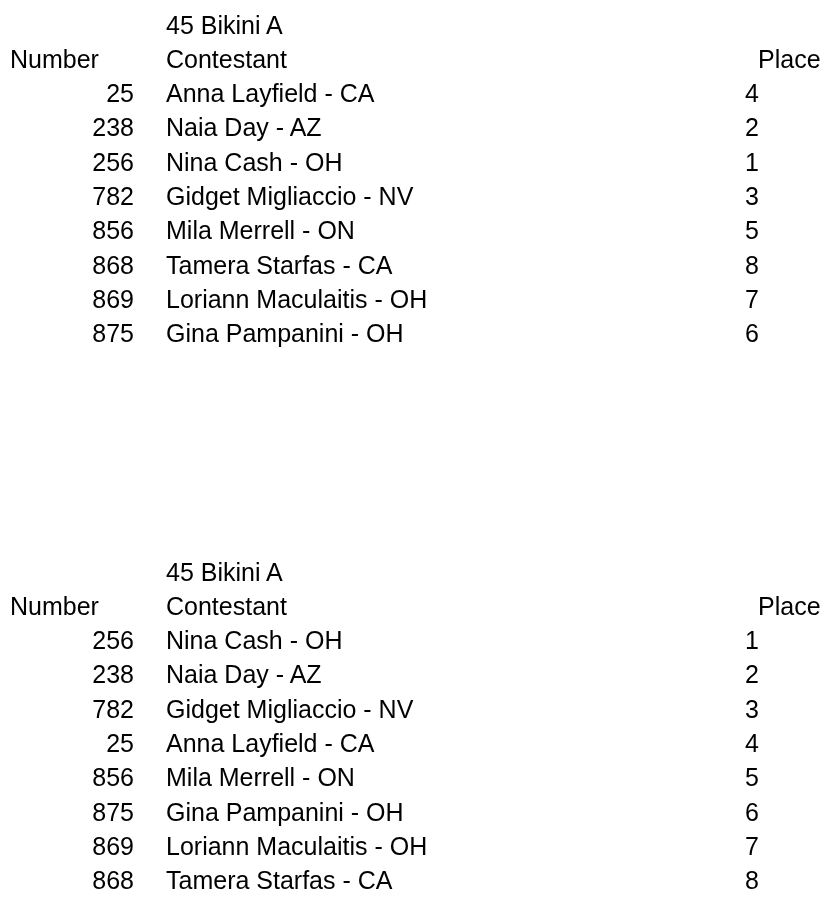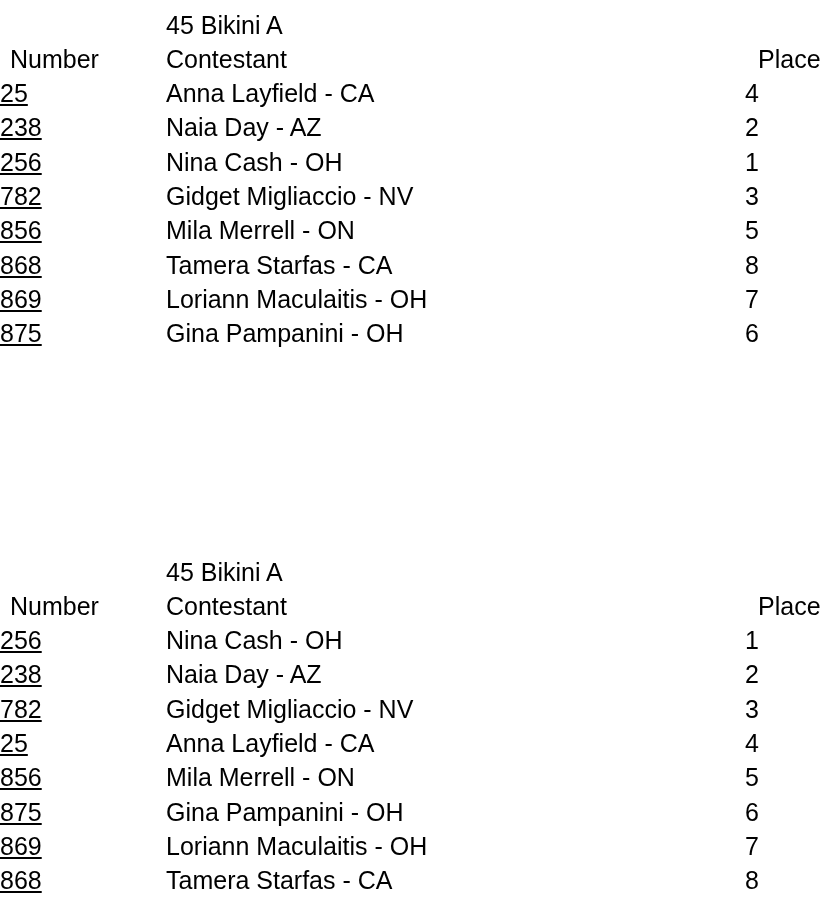--- a/index.html
+++ b/index.html
@@ -2,21 +2,21 @@
 <html><head>
   <meta charset="utf-8">
   <style>
     html, body { margin: 0; padding: 0; background: #ffffff; }
     body {
       width: 833px; height: 900px; position: relative; overflow: hidden;
       font-family: "Liberation Sans", sans-serif; color: #000; font-size: 25px;
     }
     .block { position: absolute; left: 0; width: 833px; }
     .row { position: absolute; left: 0; width: 702px; height: 34px; line-height: 34px; }
-    .num { position: absolute; left: 0; width: 124px; text-align: left; text-decoration: underline; }
+    .num { position: absolute; left: 10px; width: 124px; text-align: right; }
     .name { position: absolute; left: 166px; white-space: nowrap; }
     .place { position: absolute; left: 702px; width: 100px; text-align: center; }
     .hdr-num { position: absolute; left: 10px; }
     .hdr-place { position: absolute; left: 712px; margin-left: 46px; }
   </style>
 </head>
 <body>
 
 <div id="root">
     <div class="block" style="top: 8px;">

